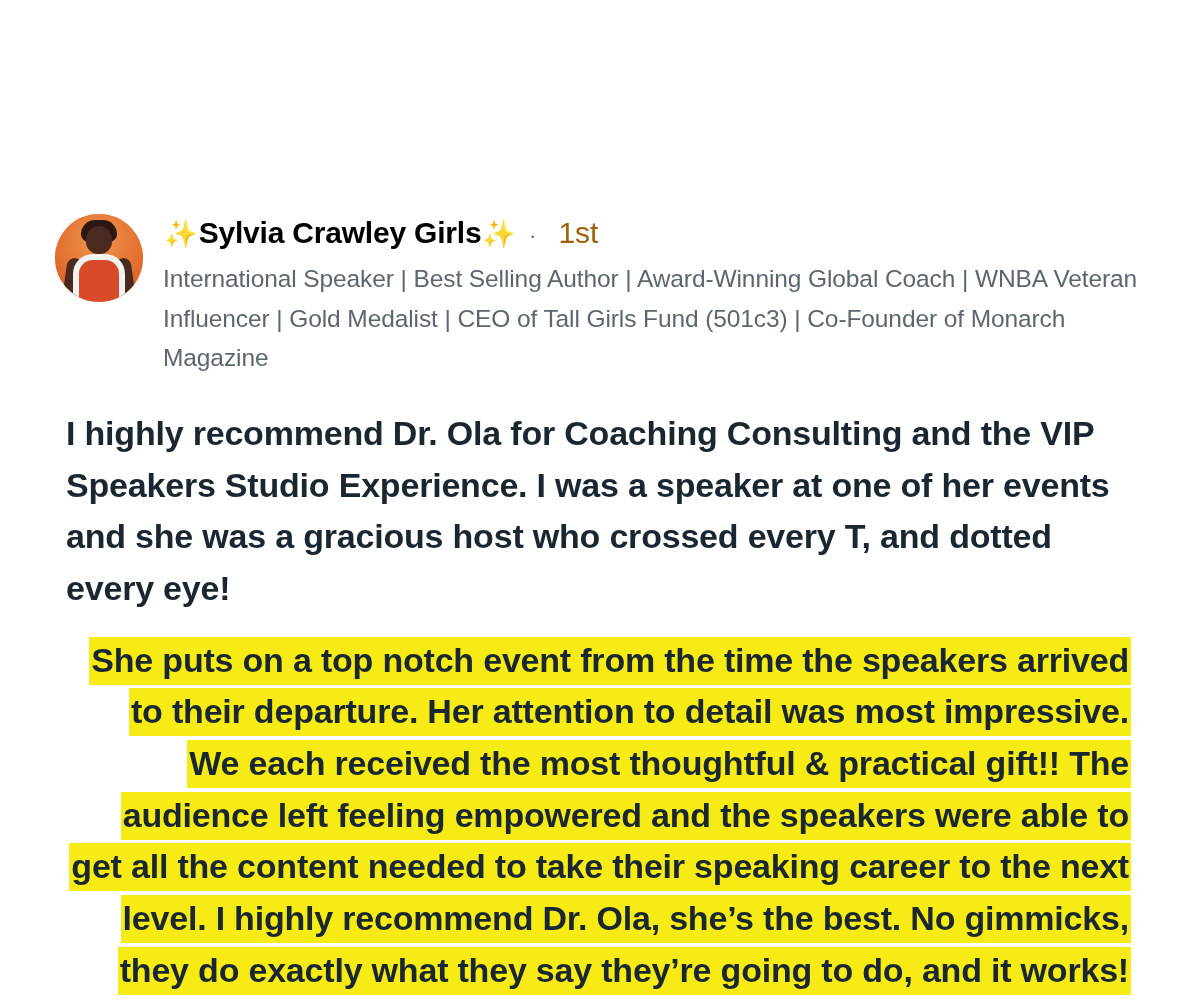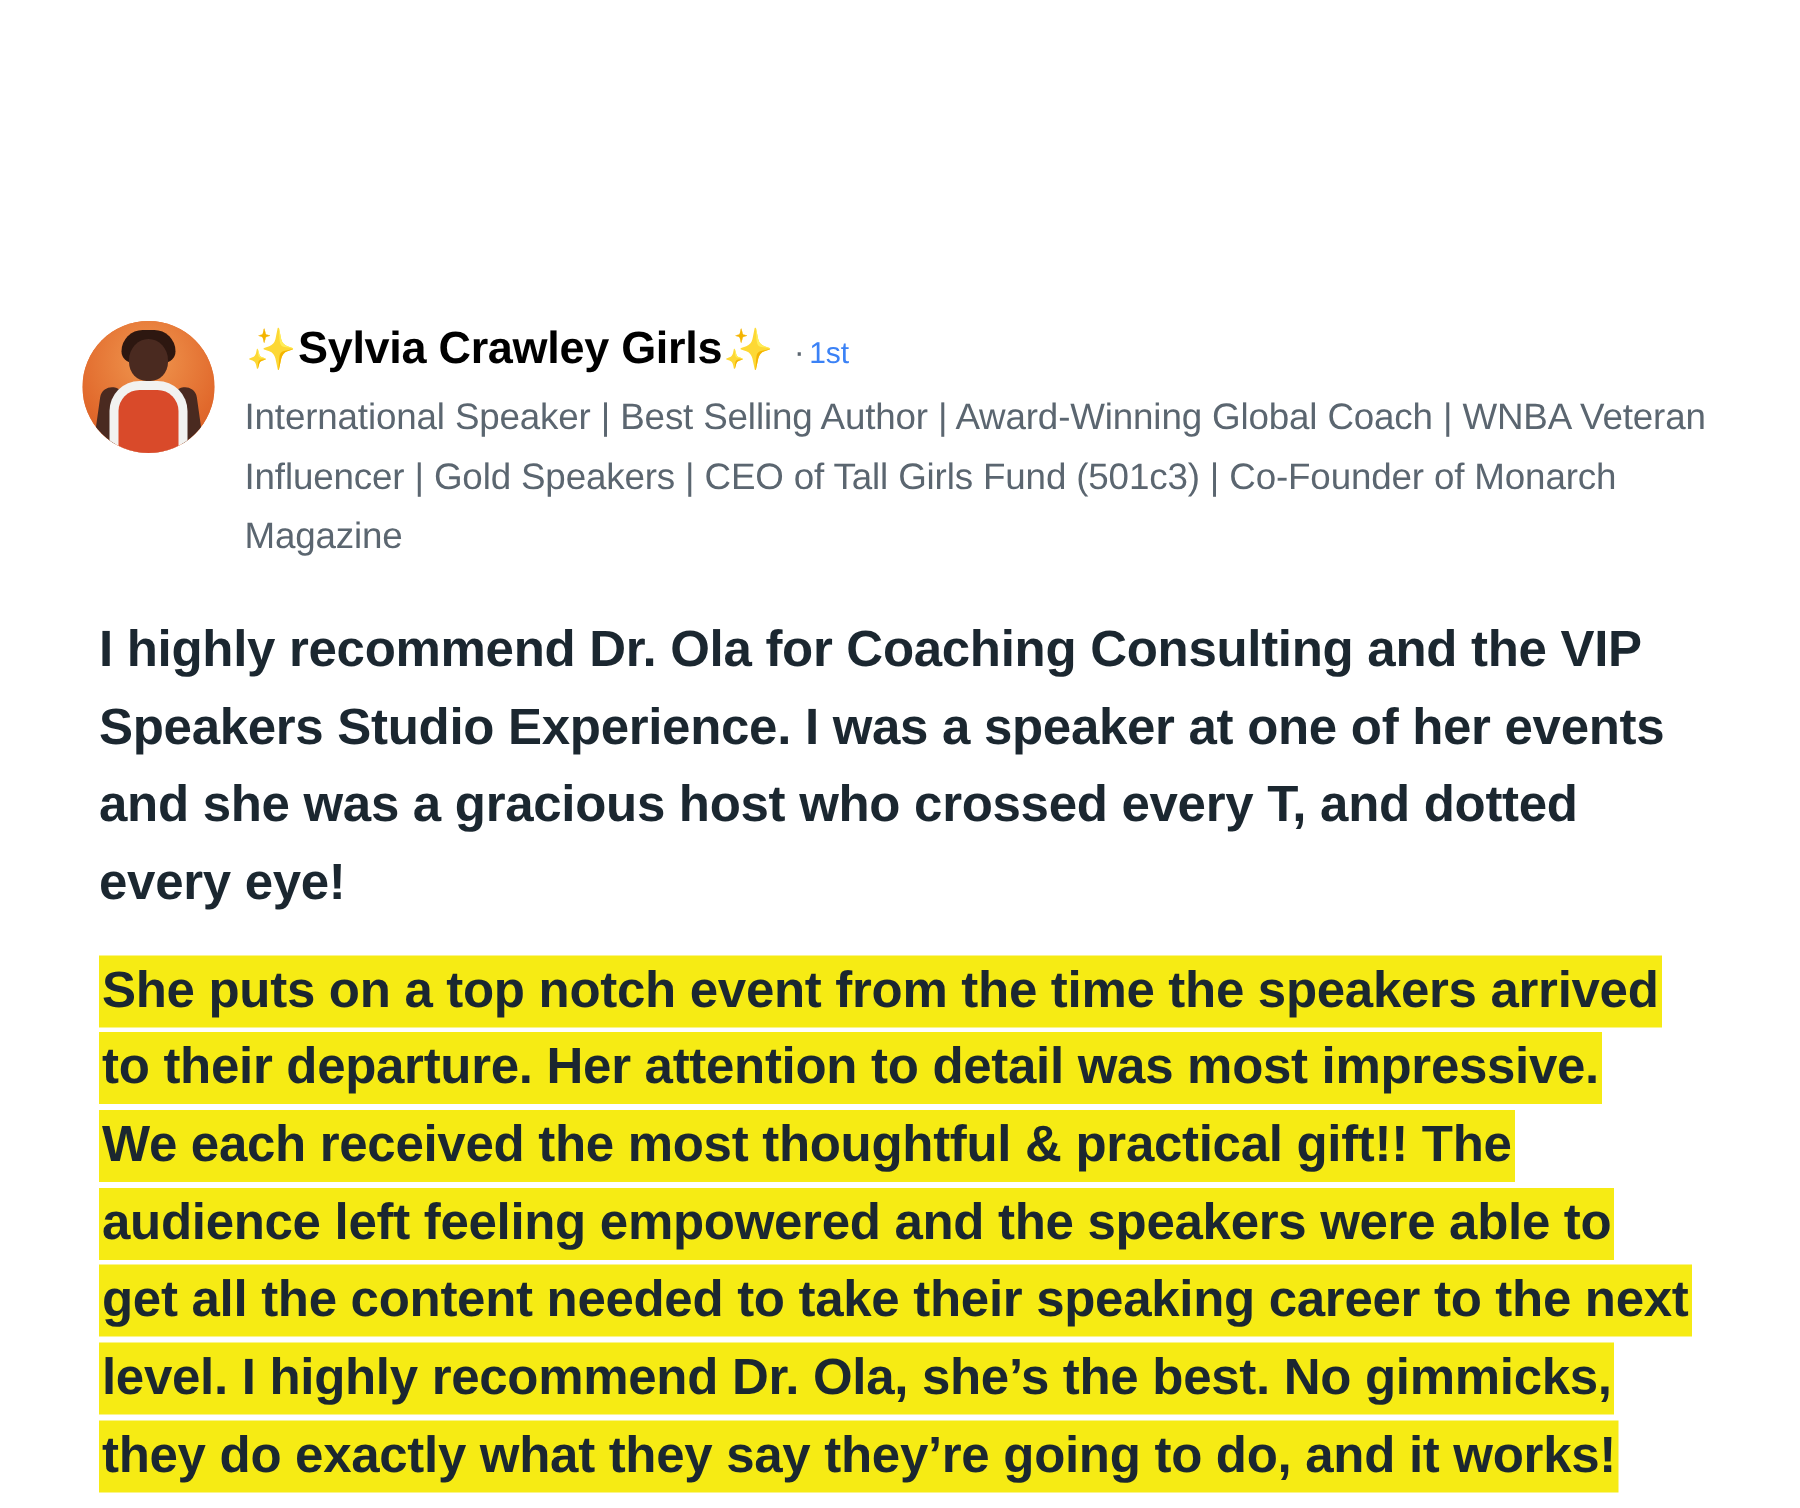--- a/index.html
+++ b/index.html
@@ -126,23 +126,23 @@
     font-weight: bold;
     color: #000000;
     letter-spacing: -0.2px;
   }
   .degree-sep {
     font-size: 22px;
     color: #5b6670;
     margin-left: 12px;
   }
   .degree {
-    font-size: 20px;
-    color: #3b82f6;
-    margin-left: 3px;
+    font-size: 30px;
+    color: #a16207;
+    margin-left: 22px;
   }
 
   .headline {
     margin-top: 9px;
     font-size: 24.5px;
     line-height: 1.62;
     color: #5b6670;
     width: 975px;
     letter-spacing: -0.1px;
   }
@@ -159,20 +159,21 @@
     font-weight: bold;
     letter-spacing: -0.2px;
   }
   .para-plain {
     width: 1060px;
   }
 
   .para-highlight {
     margin-top: 20px;
     width: 1065px;
+    text-align: right;
   }
   .para-highlight .hl {
     background: #f6eb14;
     box-decoration-break: clone;
     -webkit-box-decoration-break: clone;
     padding: 4px 2px 6px 2px;
   }
 </style>
 </head>
 <body>
@@ -192,21 +193,21 @@
     </div>
 
     <div class="identity">
       <div class="name-line">
         <span class="sparkle">✨</span>
         <span class="person-name">Sylvia Crawley Girls</span>
         <span class="sparkle">✨</span>
         <span class="degree-sep">·</span>
         <span class="degree">1st</span>
       </div>
-      <div class="headline">International Speaker | Best Selling Author | Award-Winning Global Coach | WNBA Veteran Influencer | Gold Speakers | CEO of Tall Girls Fund (501c3) | Co-Founder of Monarch Magazine</div>
+      <div class="headline">International Speaker | Best Selling Author | Award-Winning Global Coach | WNBA Veteran Influencer | Gold Medalist | CEO of Tall Girls Fund (501c3) | Co-Founder of Monarch Magazine</div>
     </div>
   </div>
 
   <div class="body-text">
     <div class="para-plain">I highly recommend Dr. Ola for Coaching Consulting and the VIP Speakers Studio Experience. I was a speaker at one of her events and she was a gracious host who crossed every T, and dotted every eye!</div>
     <div class="para-highlight">
       <span class="hl">She puts on a top notch event from the time the speakers arrived to their departure. Her attention to detail was most impressive.</span><br>
       <span class="hl">We each received the most thoughtful &amp; practical gift!! The audience left feeling empowered and the speakers were able to get all the content needed to take their speaking career to the next level. I highly recommend Dr. Ola, she’s the best. No gimmicks, they do exactly what they say they’re going to do, and it works!</span>
     </div>
   </div>

